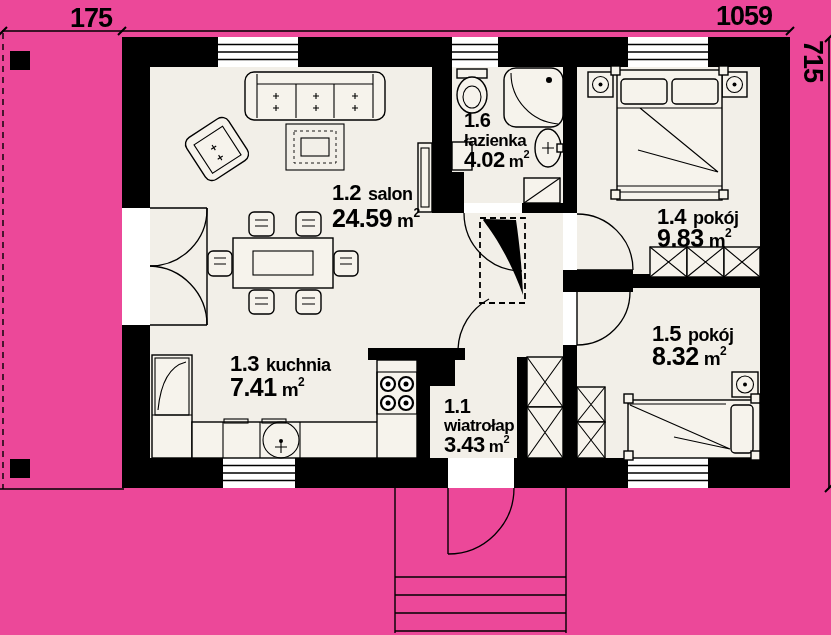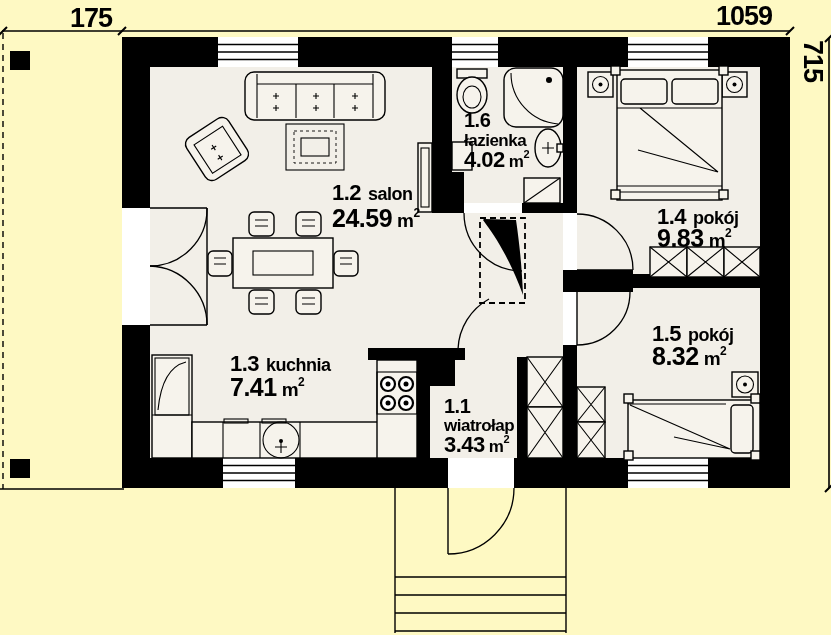--- a/index.html
+++ b/index.html
@@ -1,16 +1,16 @@
 <!DOCTYPE html>
 <html><head>
 <meta charset="utf-8">
 <style>
   html,body{margin:0;padding:0;background:#ffffff;}
-  .stage{position:relative;width:831px;height:635px;background:#fef9c3;overflow:hidden;}
+  .stage{position:relative;width:831px;height:635px;background:#ec4899;overflow:hidden;}
   svg{display:block;}
   svg text{font-family:"Liberation Sans","DejaVu Sans",sans-serif;font-weight:bold;fill:#000;letter-spacing:-0.5px;}
   .dim-text{font-size:27px;letter-spacing:-1px;}
   .rm-num{font-size:22px;}
   .rm-name{font-size:18px;}
   .rm-area{font-size:25px;}
   .rm-unit{font-size:19px;}
   .rm-sup{font-size:12px;}
   .sm-num{font-size:20px;}
   .sm-name{font-size:17px;}

